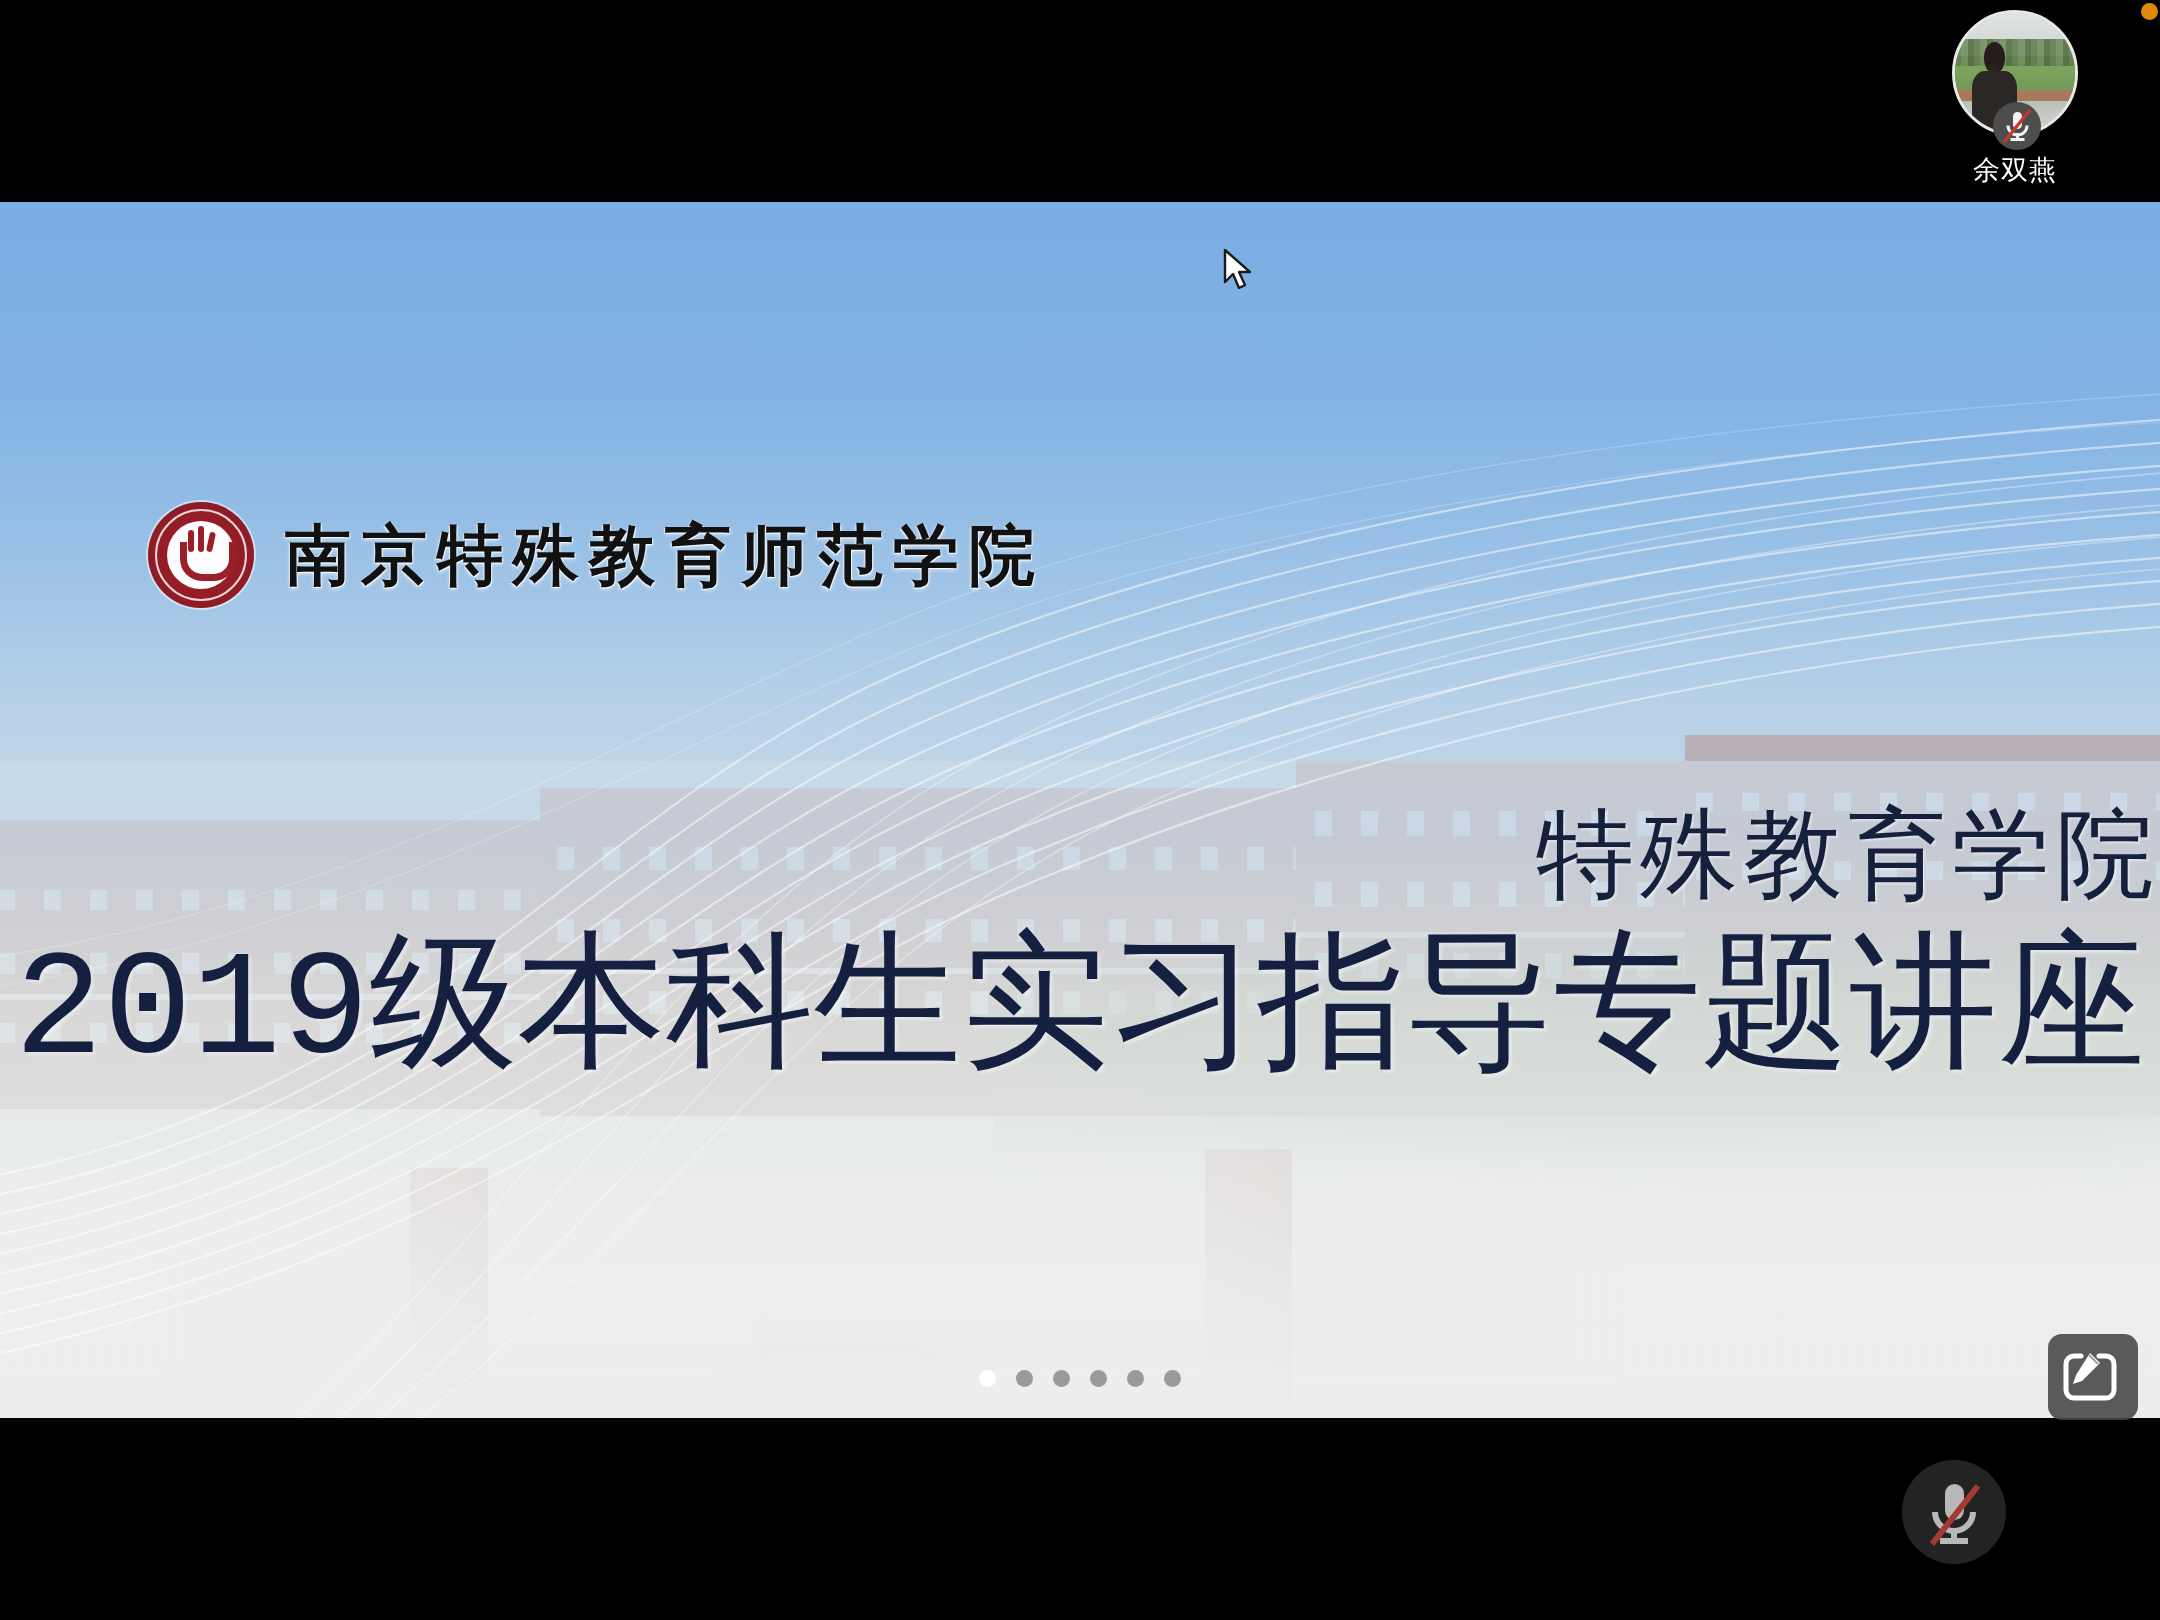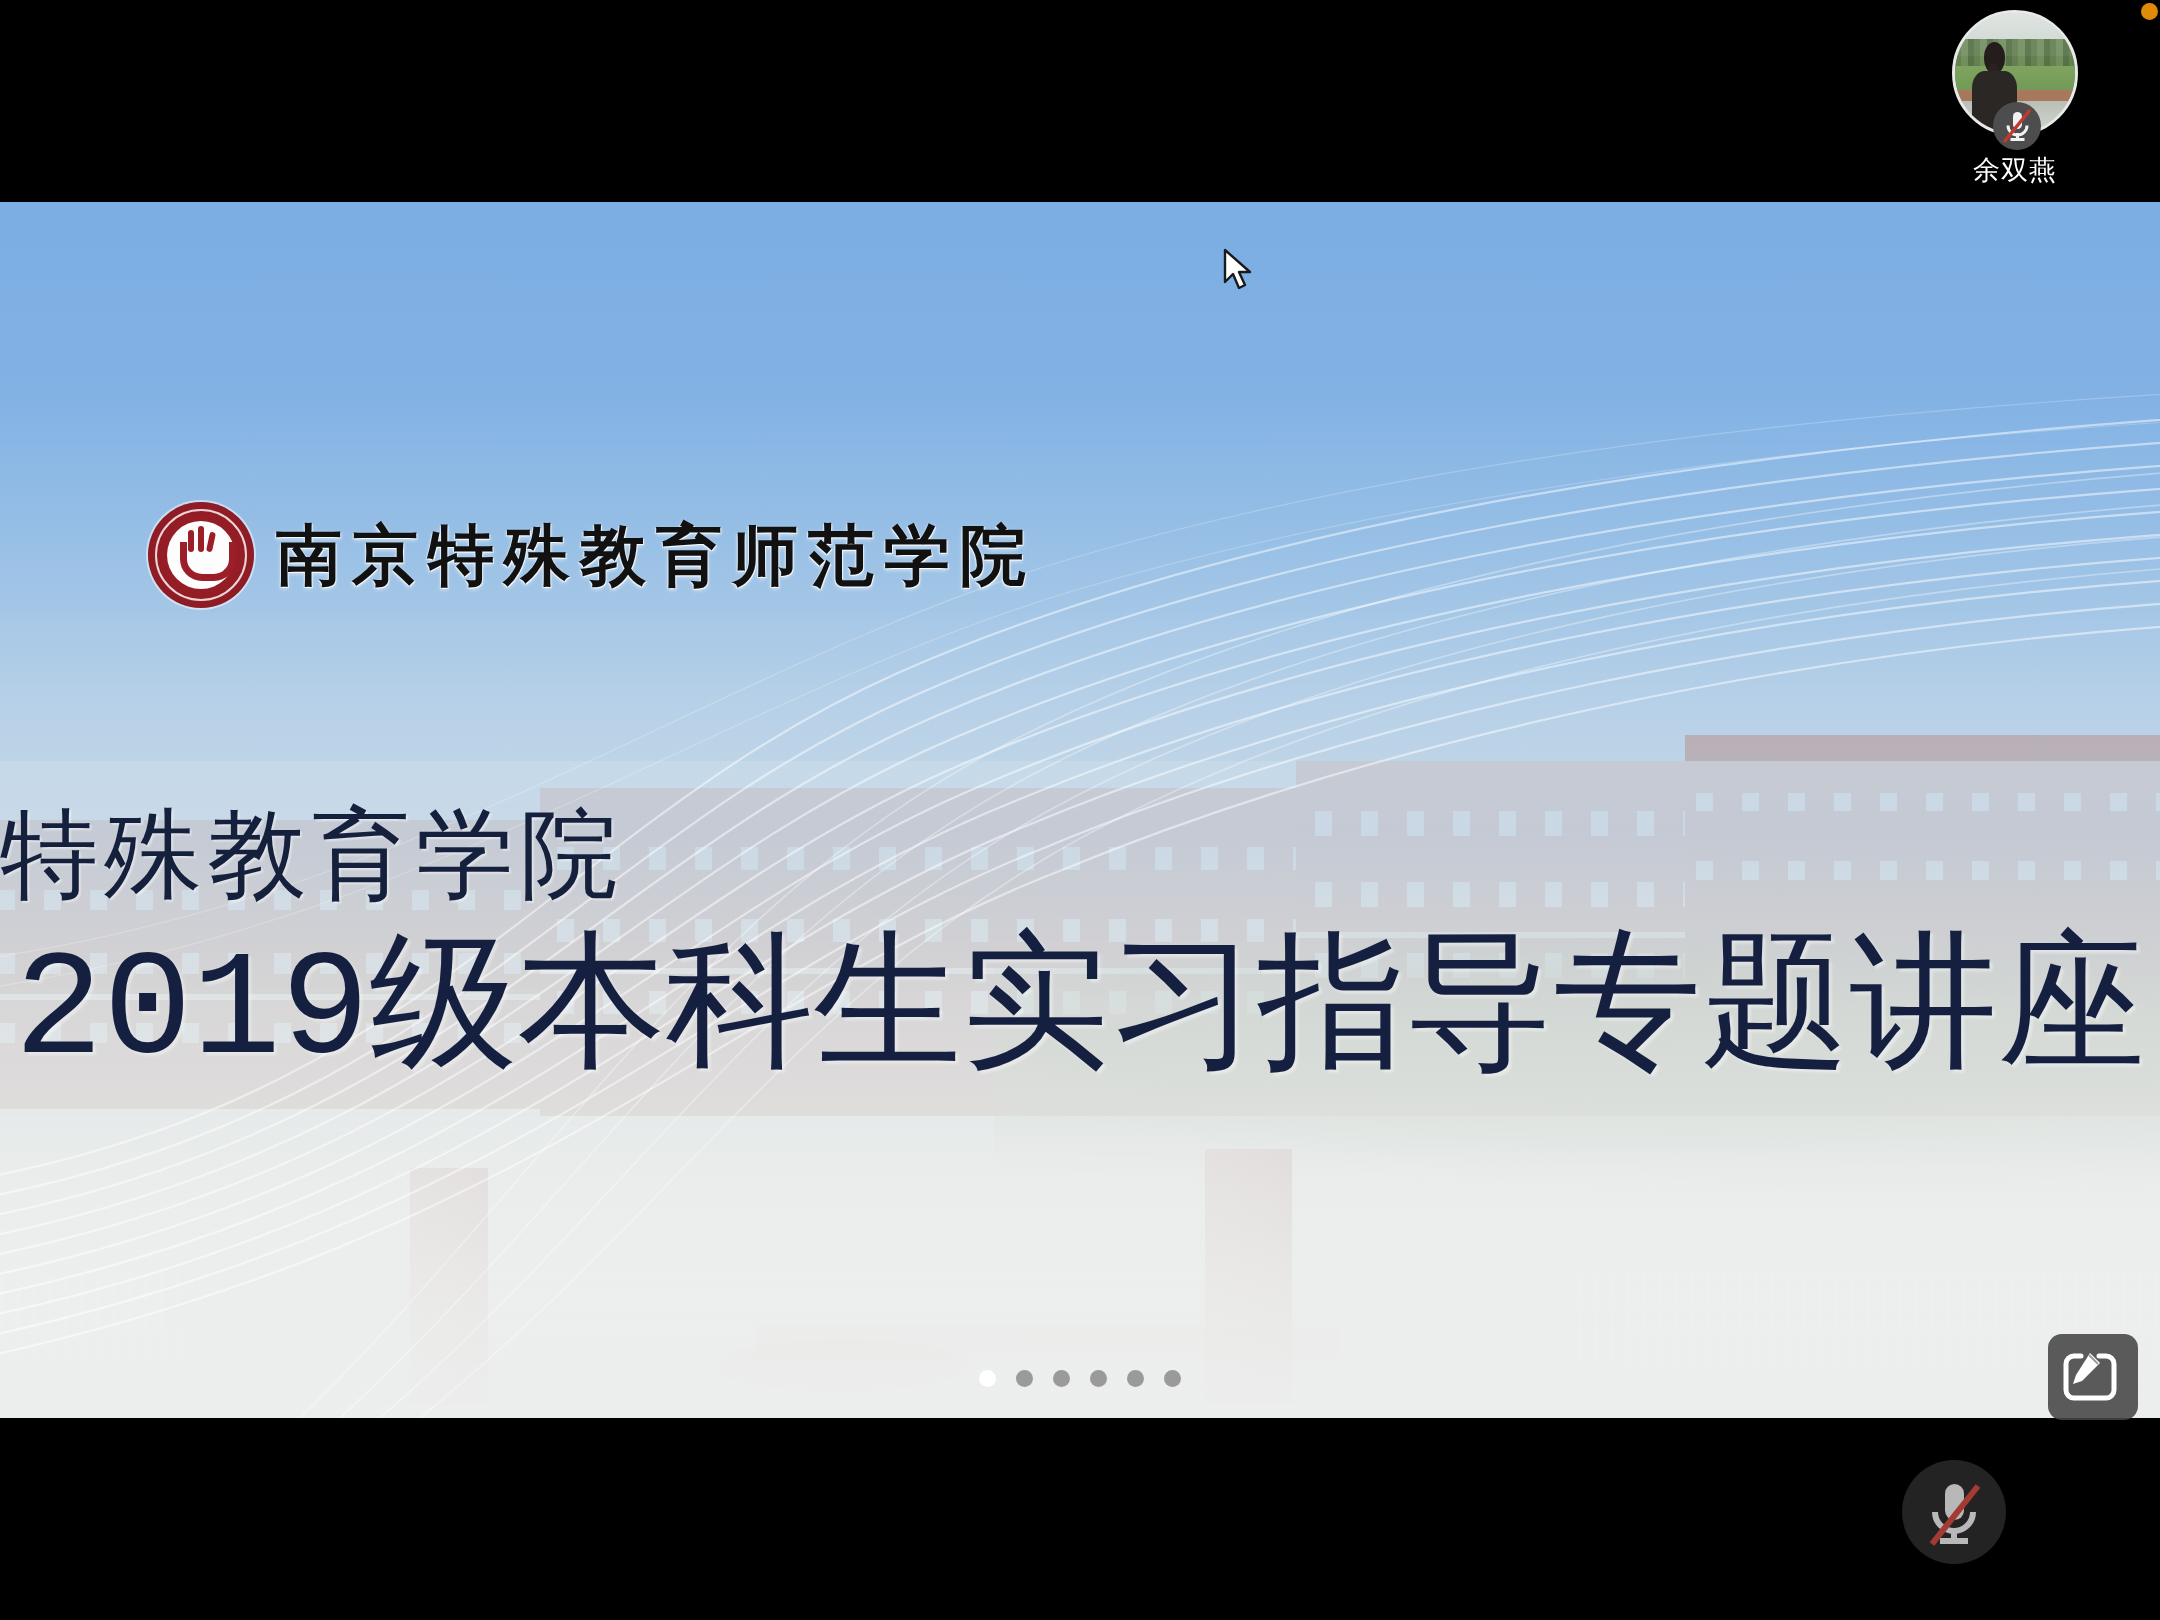--- a/index.html
+++ b/index.html
@@ -294,21 +294,21 @@
     height: 1216px;
   }
 
   
   .logo-row {
     position: absolute;
     left: 148px;
     top: 300px;
     display: flex;
     align-items: center;
-    gap: 22px;
+    gap: 31px;
   }
   .logo-seal {
     position: relative;
     width: 106px;
     height: 106px;
     border-radius: 50%;
     background: radial-gradient(circle at 50% 50%, #a5212a 0%, #8e1b24 72%, #7c1720 100%);
     box-shadow: 0 0 0 2px rgba(255,255,255,.5);
     flex: none;
   }
@@ -362,21 +362,21 @@
       -1px 1px 0 rgba(255,255,255,.55),
        0 2px 4px rgba(255,255,255,.6);
     line-height: 1;
   }
 
   .subtitle {
     position: absolute;
     left: 0;
     top: 596px;
     width: 2160px;
-    text-align: left;
+    text-align: right;
     font-family: "DejaVu Serif", serif;
     font-size: 98px;
     line-height: 1.15;
     letter-spacing: 6px;
     color: #15213c;
     text-shadow: 2px 2px 2px rgba(255,255,255,.45);
   }
 
   .main-title {
     position: absolute;

